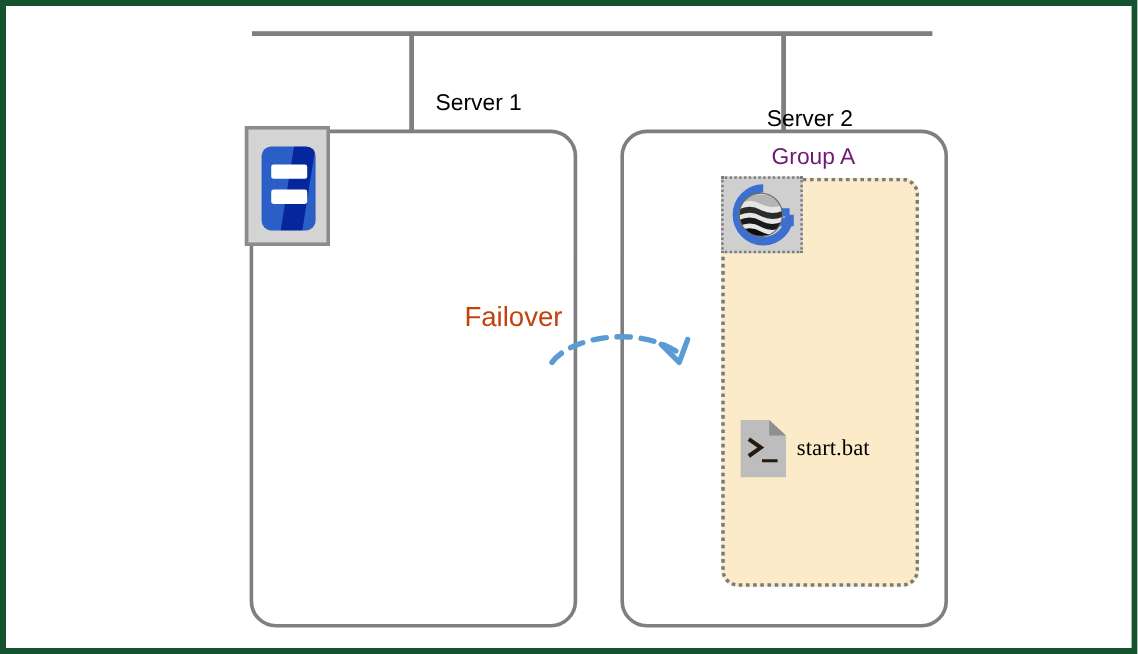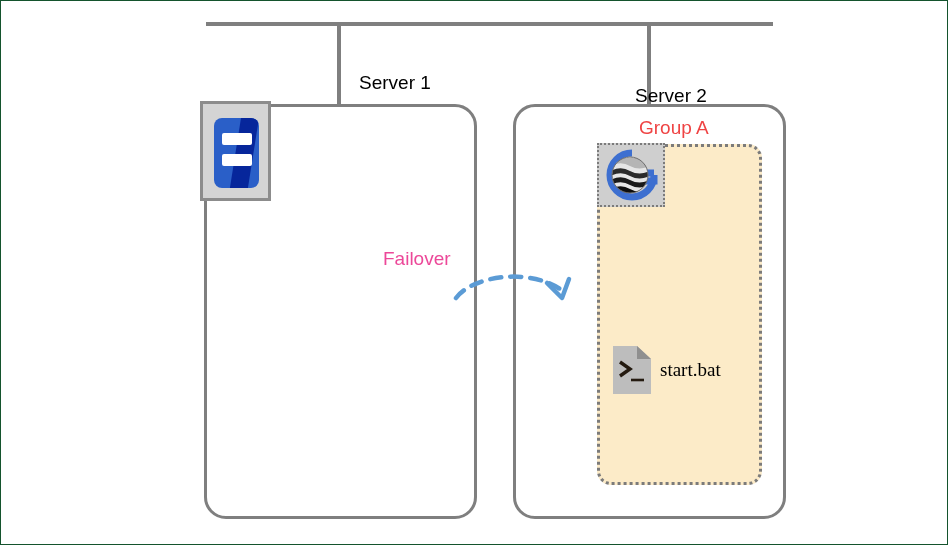--- a/index.html
+++ b/index.html
@@ -8,21 +8,21 @@
     background: #ffffff;
   }
   body {
     font-family: "Liberation Sans", sans-serif;
   }
   #canvas {
     position: relative;
     width: 948px;
     height: 545px;
     background: #ffffff;
-    border: 1px solid #14532d;
+    border: 5px solid #14532d;
     box-sizing: border-box;
     overflow: hidden;
   }
 
   
   .bus-h {
     position: absolute;
     left: 205px;
     top: 21px;
     width: 567px;
@@ -109,21 +109,21 @@
   }
   .srv1-bar-a { top: 15px; }
   .srv1-bar-b { top: 36px; }
 
   
   .group-label {
     position: absolute;
     left: 638px;
     top: 117px;
     font-size: 19px;
-    color: #ef4444;
+    color: #701a75;
     white-space: nowrap;
     line-height: 1;
   }
   .group-box {
     position: absolute;
     left: 596px;
     top: 143px;
     width: 165px;
     height: 341px;
     background: #fcebc8;
@@ -166,22 +166,22 @@
     white-space: nowrap;
     line-height: 1;
     font-family: Liberation Serif, serif;
   }
 
   
   .failover-label {
     position: absolute;
     left: 382px;
     top: 248px;
-    font-size: 19px;
-    color: #ec4899;
+    font-size: 23px;
+    color: #c2410c;
     white-space: nowrap;
     line-height: 1;
   }
   .failover-arrow {
     position: absolute;
     left: 440px;
     top: 252px;
     width: 145px;
     height: 60px;
   }

